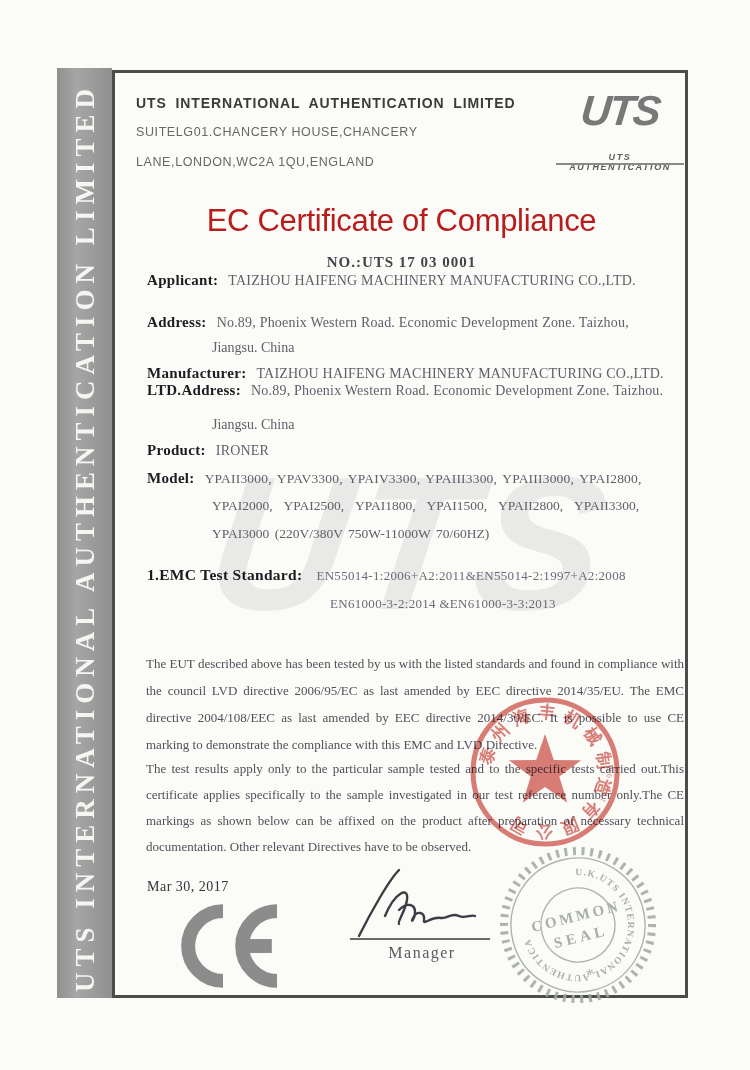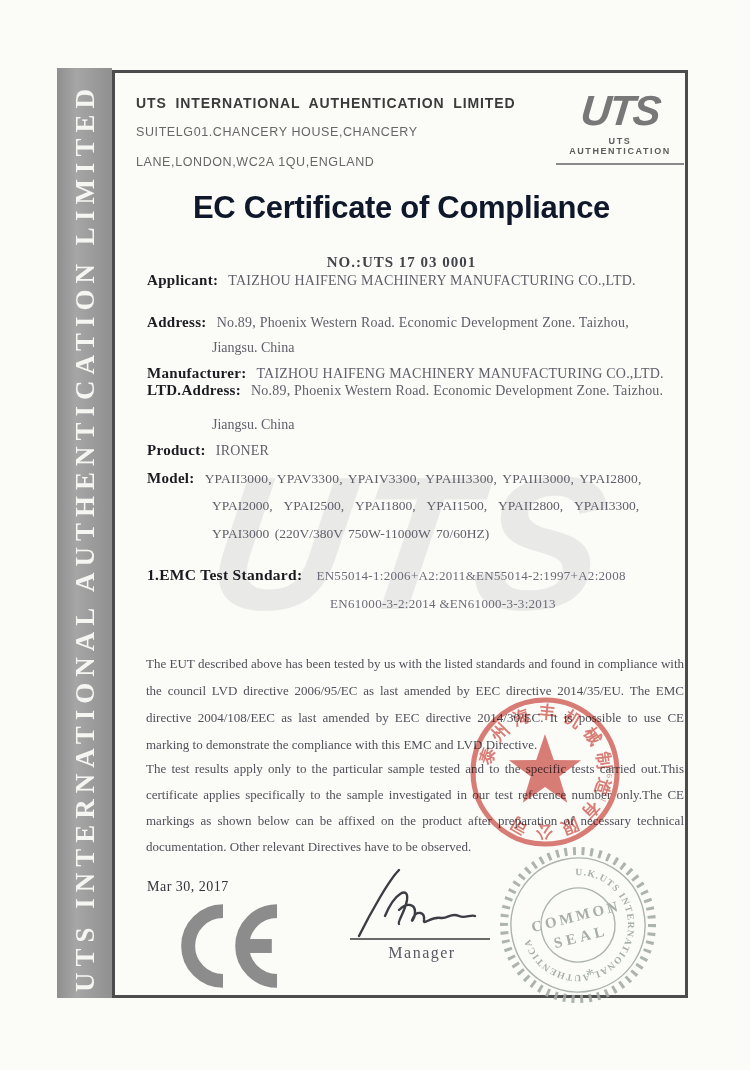--- a/index.html
+++ b/index.html
@@ -39,27 +39,27 @@
   .company{left:136px; top:95px; font-family:"Liberation Sans","DejaVu Sans",sans-serif;
     font-weight:700; font-size:14px; letter-spacing:.9px; word-spacing:4px; color:#3b3b3b;}
   .addr{font-family:"Liberation Sans","DejaVu Sans",sans-serif; font-size:12.5px;
     letter-spacing:.6px; color:#676767;}
   .addr1{left:136px; top:125px;}
   .addr2{left:136px; top:155px;text-align:right;}
   .logo{left:558px; top:90px; width:124px; text-align:center;}
   .logo-text{font-family:"Liberation Sans","DejaVu Sans",sans-serif; font-style:italic;
     font-weight:700; font-size:42px; line-height:1; letter-spacing:-2px; color:#787878;
     transform:skewX(-6deg);}
-  .logo-sub{margin-top:4px; font-family:"Liberation Sans","DejaVu Sans",sans-serif;
-    font-weight:700; font-size:9px; letter-spacing:1.6px; color:#5c5c5c;}
+  .logo-sub{margin-top:20px; font-family:"Liberation Sans","DejaVu Sans",sans-serif;
+    font-weight:700; font-size:9px; letter-spacing:1.6px; color:#5c5c5c;font-style:italic;}
   .logo-rule{left:556px; top:163px; width:128px; height:2px; background:#8a8a8a;}
   
-  .title{left:115px; top:190px; width:573px; text-align:center;
-    font-family:"Liberation Sans","DejaVu Sans",sans-serif; font-weight:700;
-    font-size:31px; letter-spacing:-.3px; color:#0f172a;}
+  .title{left:115px; top:203px; width:573px; text-align:center;
+    font-family:"Liberation Sans","DejaVu Sans",sans-serif; font-weight:400;
+    font-size:31px; letter-spacing:-.3px; color:#b91c1c;}
   .cert-no{left:115px; top:254px; width:573px; text-align:center;
     font-weight:700; font-size:15px; letter-spacing:1px; color:#44444c;}
   
   .line{left:147px; font-size:14px; color:#60606b; letter-spacing:.2px; white-space:nowrap;}
   .lbl{font-weight:700; font-size:15px; color:#1c1c22; margin-right:10px; letter-spacing:.3px;}
   .l-applicant{top:272px;text-align:right;} .l-address{top:314px;}
   .cont{left:212px; font-size:14px; color:#60606b;}
   .l-address2{top:340px;} .l-manufacturer{top:365px;}
   .l-ltd{top:382px;} .l-ltd2{top:417px;}
   .l-product{top:442px;}

